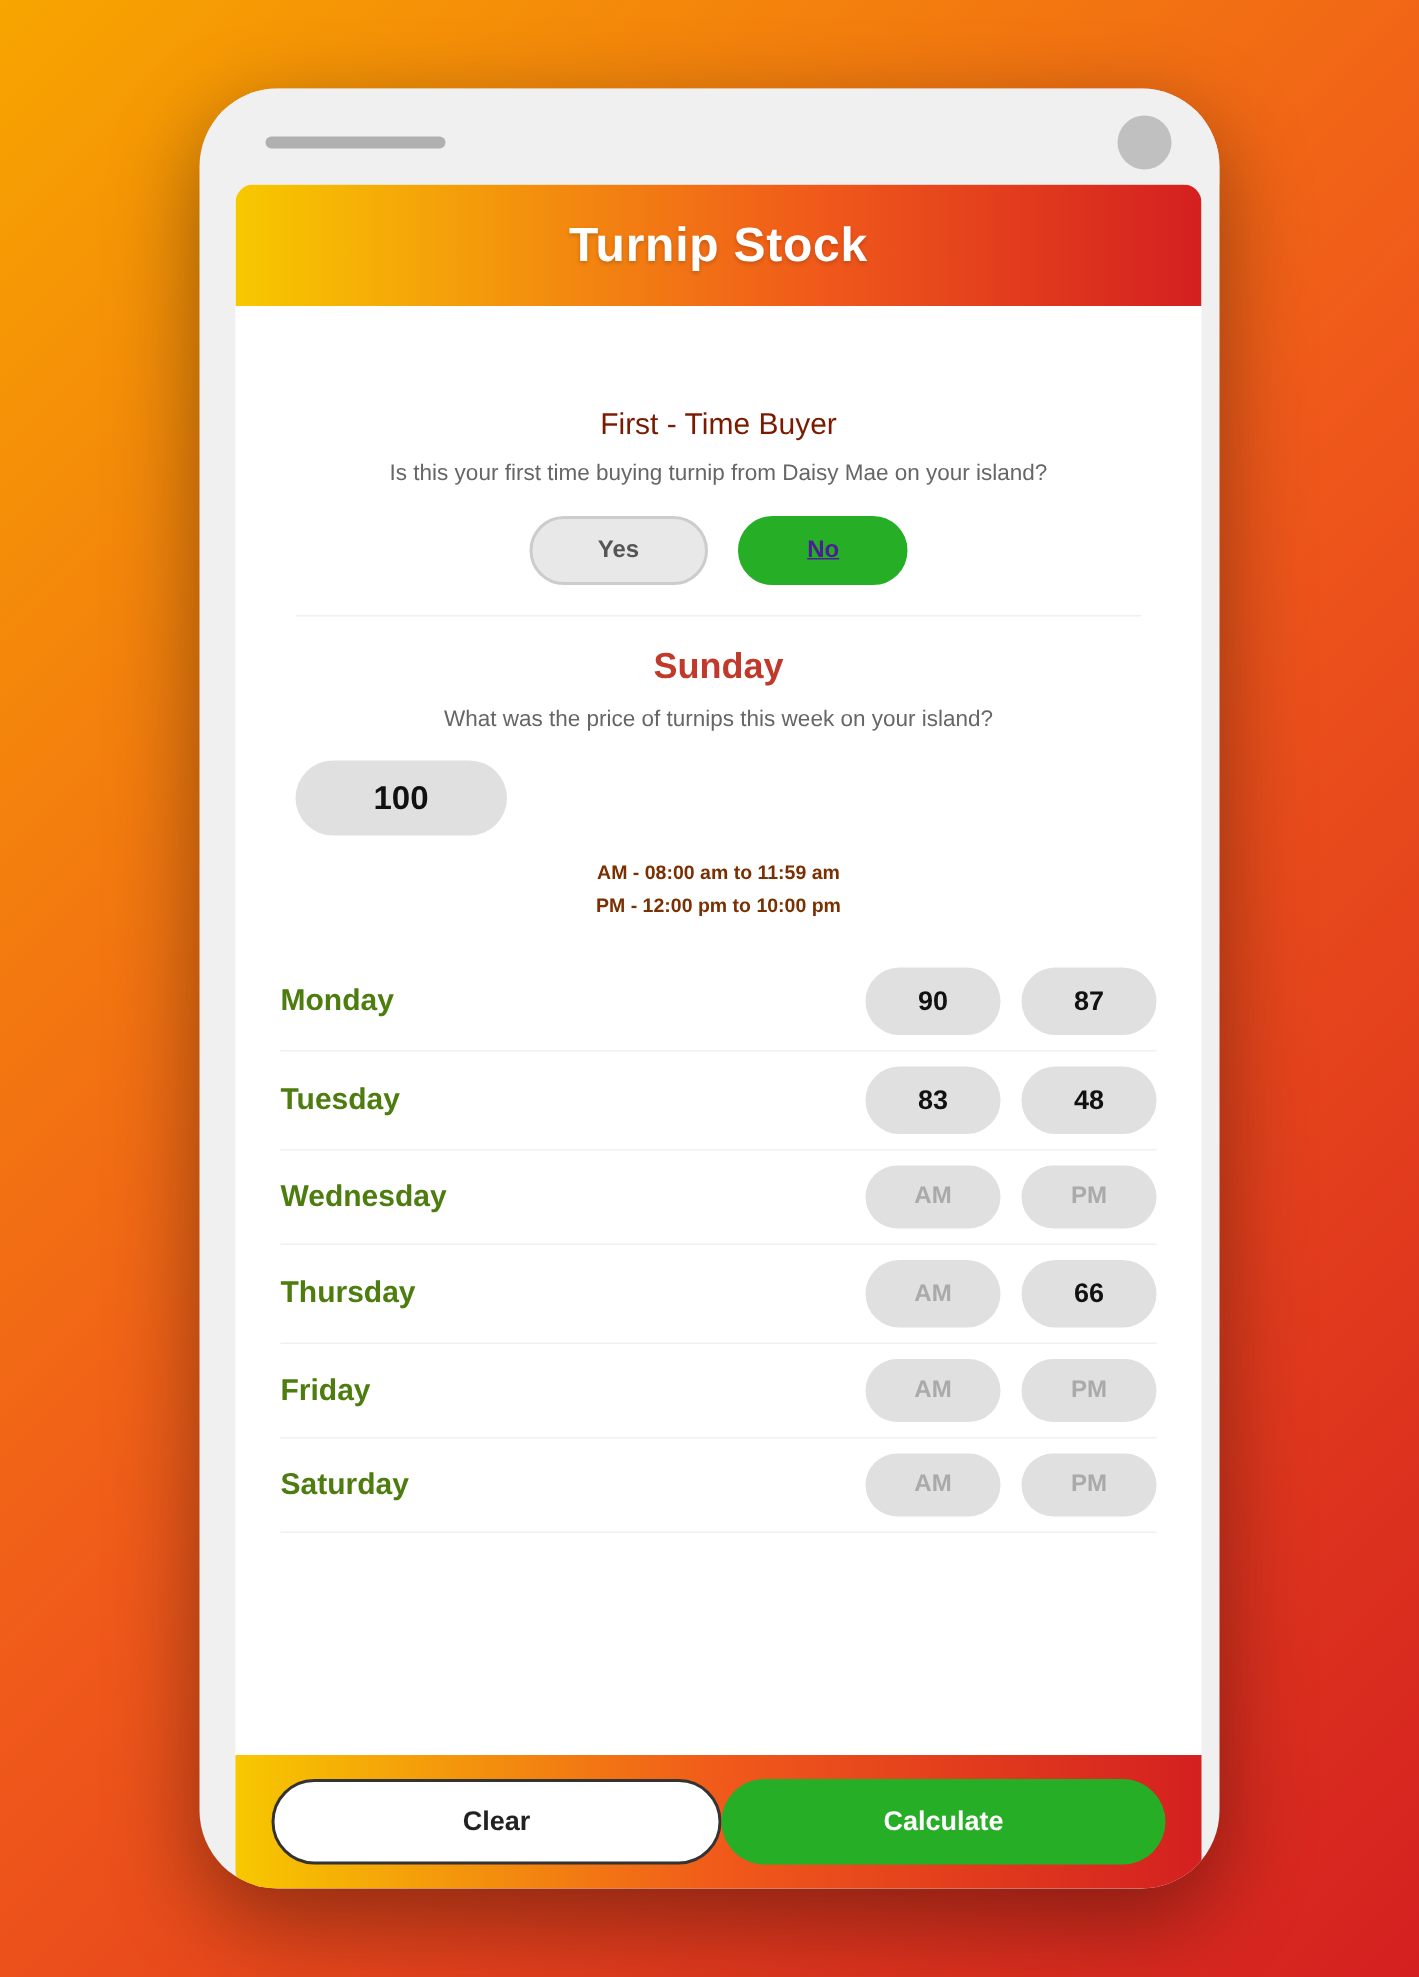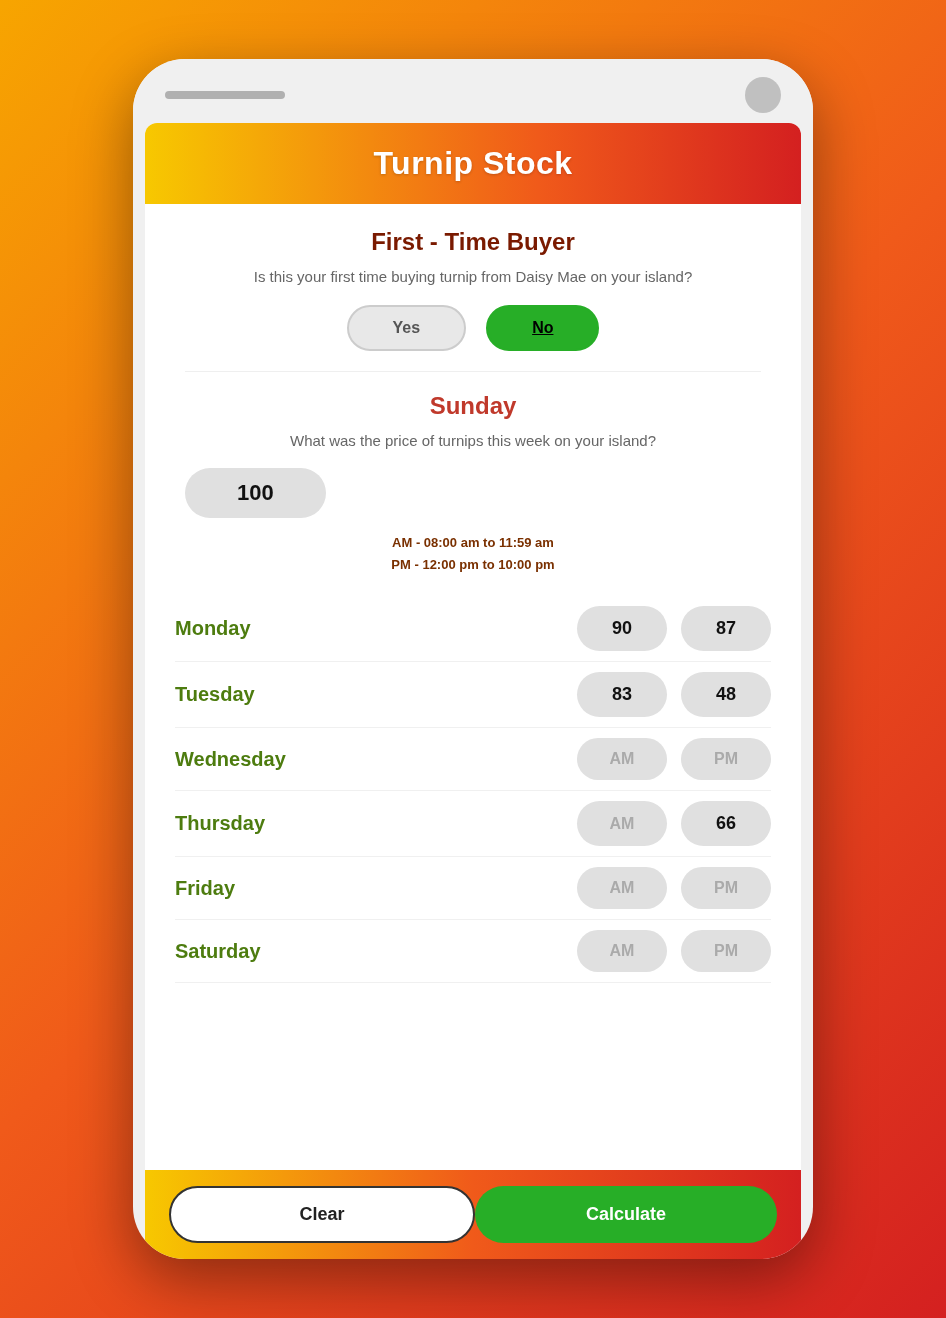--- a/index.html
+++ b/index.html
@@ -18,20 +18,21 @@
     .phone-frame {
       width: 680px;
       height: 1200px;
       background: #f0f0f0;
       border-radius: 52px;
       box-shadow: 0 20px 60px rgba(0,0,0,0.4);
       overflow: hidden;
       display: flex;
       flex-direction: column;
       position: relative;
+      padding-left: 12px;
     }
 
     .phone-notch-bar {
       background: #f0f0f0;
       display: flex;
       align-items: center;
       justify-content: space-between;
       padding: 18px 32px 10px 32px;
       flex-shrink: 0;
     }
@@ -81,24 +82,25 @@
       padding: 0 0 20px 0;
       background: #ffffff;
     }
 
     .section {
       padding: 24px 40px 0 40px;
     }
 
     .section-title {
       text-align: center;
-      font-size: 24px;
-      font-weight: 700;
+      font-size: 20px;
+      font-weight: 400;
       color: #7a1a00;
       margin-bottom: 10px;
+      margin-top: 44px;
     }
 
     .section-desc {
       text-align: center;
       color: #666;
       font-size: 15px;
       line-height: 1.5;
       margin-bottom: 16px;
     }
 
@@ -121,21 +123,21 @@
     }
 
     .toggle-btn.inactive {
       background: #e8e8e8;
       color: #555;
       border-color: #ccc;
     }
 
     .toggle-btn.active-green {
       background: #27ae27;
-      color: #000000;
+      color: #4c1d95;
       border-color: #27ae27;
       text-decoration: underline;
     }
 
     .divider {
       height: 1px;
       background: #efefef;
       margin: 20px 40px 0 40px;
     }
 

